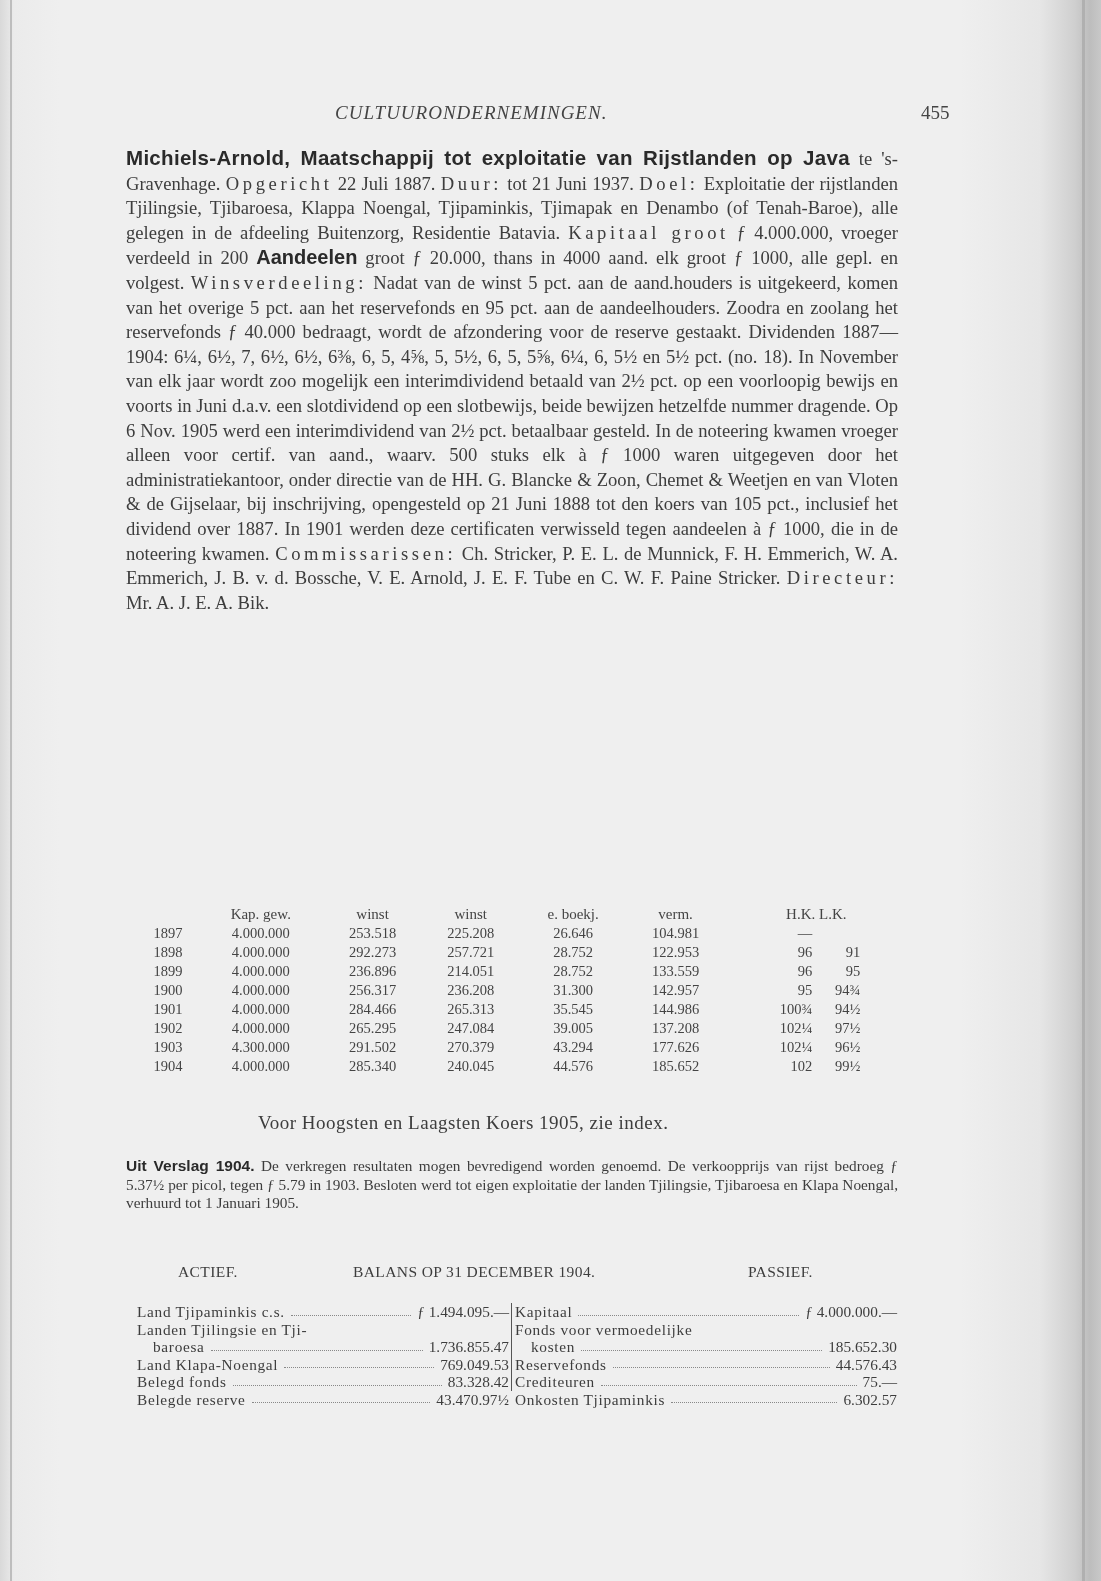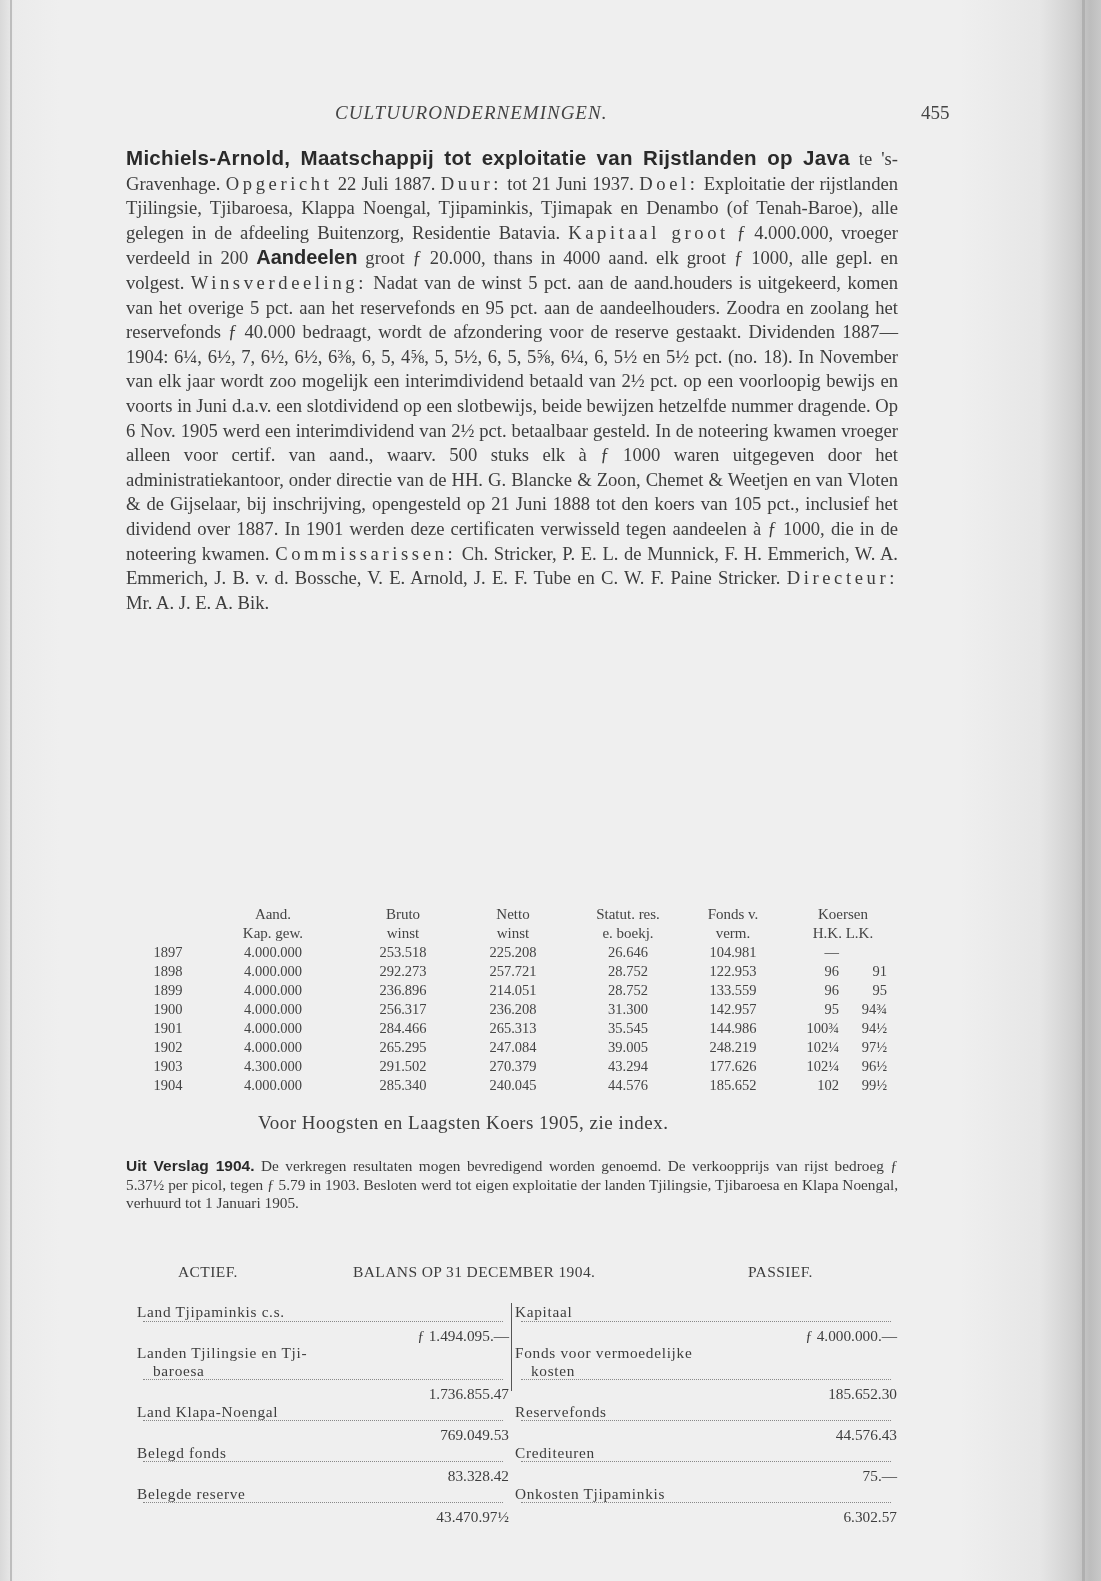--- a/index.html
+++ b/index.html
@@ -54,21 +54,21 @@
 
   .verslag {
     position: absolute; left: 126px; top: 1157px; width: 772px;
     font-size: 15.3px; line-height: 18.6px; text-align: justify; color: #3d3d3d;
   }
   .verslag .label { font-family: "Liberation Sans", "DejaVu Sans", sans-serif; font-weight: bold; font-size: 15.5px; color: #2a2a2a; }
 
   .balans-head { position: absolute; top: 1263px; font-size: 15.5px; color: #3d3d3d; letter-spacing: 0.4px; }
 
   .balans { position: absolute; top: 1303px; font-size: 15.3px; line-height: 17.5px; color: #3d3d3d; }
-  .balans .row { display: flex; justify-content: center; white-space: nowrap; flex-direction: column; }
+  .balans .row { display: flex; justify-content: space-between; white-space: nowrap; }
   .balans .lbl { letter-spacing: 0.7px; }
   .balans .lbl.indent { padding-left: 16px; }
   .balans .dots { flex: 1; border-bottom: 1px dotted #888; margin: 0 6px 5px 6px; }
   .balans .amt { text-align: right; }
   .balans-left { left: 137px; width: 372px; }
   .balans-right { left: 515px; width: 382px; }
   .balans-divider { position: absolute; left: 511px; top: 1303px; width: 1px; height: 88px; background: #555; }
 </style>
 </head>
 <body>
@@ -83,29 +83,20 @@
   <div class="body-text">
     <p>
       <span class="bold-head">Michiels-Arnold, Maatschappij tot exploitatie van Rijstlanden op Java</span><span> te 's-Gravenhage. </span><span class="spaced">Opgericht</span><span> 22 Juli 1887. </span><span class="spaced">Duur:</span><span> tot 21 Juni 1937. </span><span class="spaced">Doel:</span><span> Exploitatie der rijstlanden Tjilingsie, Tjibaroesa, Klappa Noengal, Tjipaminkis, Tjimapak en Denambo (of Tenah-Baroe), alle gelegen in de afdeeling Buitenzorg, Residentie Batavia. </span><span class="spaced">Kapitaal groot</span><span> ƒ 4.000.000, vroeger verdeeld in 200 </span><span class="bold-inline">Aandeelen</span><span> groot ƒ 20.000, thans in 4000 aand. elk groot ƒ 1000, alle gepl. en volgest. </span><span class="spaced">Winsverdeeling:</span><span> Nadat van de winst 5 pct. aan de aand.houders is uitgekeerd, komen van het overige 5 pct. aan het reservefonds en 95 pct. aan de aandeelhouders. Zoodra en zoolang het reservefonds ƒ 40.000 bedraagt, wordt de afzondering voor de reserve gestaakt. Dividenden 1887—1904: 6¼, 6½, 7, 6½, 6½, 6⅜, 6, 5, 4⅝, 5, 5½, 6, 5, 5⅝, 6¼, 6, 5½ en 5½ pct. (no. 18). In November van elk jaar wordt zoo mogelijk een interimdividend betaald van 2½ pct. op een voorloopig bewijs en voorts in Juni d.a.v. een slotdividend op een slotbewijs, beide bewijzen hetzelfde nummer dragende. Op 6 Nov. 1905 werd een interimdividend van 2½ pct. betaalbaar gesteld. In de noteering kwamen vroeger alleen voor certif. van aand., waarv. 500 stuks elk à ƒ 1000 waren uitgegeven door het administratiekantoor, onder directie van de HH. G. Blancke &amp; Zoon, Chemet &amp; Weetjen en van Vloten &amp; de Gijselaar, bij inschrijving, opengesteld op 21 Juni 1888 tot den koers van 105 pct., inclusief het dividend over 1887. In 1901 werden deze certificaten verwisseld tegen aandeelen à ƒ 1000, die in de noteering kwamen. </span><span class="spaced">Commissarissen:</span><span> Ch. Stricker, P. E. L. de Munnick, F. H. Emmerich, W. A. Emmerich, J. B. v. d. Bossche, V. E. Arnold, J. E. F. Tube en C. W. F. Paine Stricker. </span><span class="spaced">Directeur:</span><span> Mr. A. J. E. A. Bik.</span>
     </p>
   </div>
 
   <div class="results">
     <table>
       <thead>
         <tr>
-          <th style="width:60px"></th>
-          <th style="width:150px">Aand.</th>
-          <th style="width:110px">Bruto</th>
-          <th style="width:110px">Netto</th>
-          <th style="width:120px">Statut. res.</th>
-          <th style="width:90px">Fonds v.</th>
-          <th style="width:130px">Koersen</th>
-        </tr>
-        <tr>
           <th></th>
           <th>Kap. gew.</th>
           <th>winst</th>
           <th>winst</th>
           <th>e. boekj.</th>
           <th>verm.</th>
           <th>H.K.  L.K.</th>
         </tr>
       </thead>
       <tbody>
@@ -153,21 +144,21 @@
           <td>35.545</td>
           <td>144.986</td>
           <td><span class="koers">100¾</span><span class="koers">94½</span></td>
         </tr>
         <tr>
           <td class="year">1902</td>
           <td>4.000.000</td>
           <td>265.295</td>
           <td>247.084</td>
           <td>39.005</td>
-          <td>248.219</td>
+          <td>137.208</td>
           <td><span class="koers">102¼</span><span class="koers">97½</span></td>
         </tr>
         <tr>
           <td class="year">1903</td>
           <td>4.300.000</td>
           <td>291.502</td>
           <td>270.379</td>
           <td>43.294</td>
           <td>177.626</td>
           <td><span class="koers">102¼</span><span class="koers">96½</span></td>

